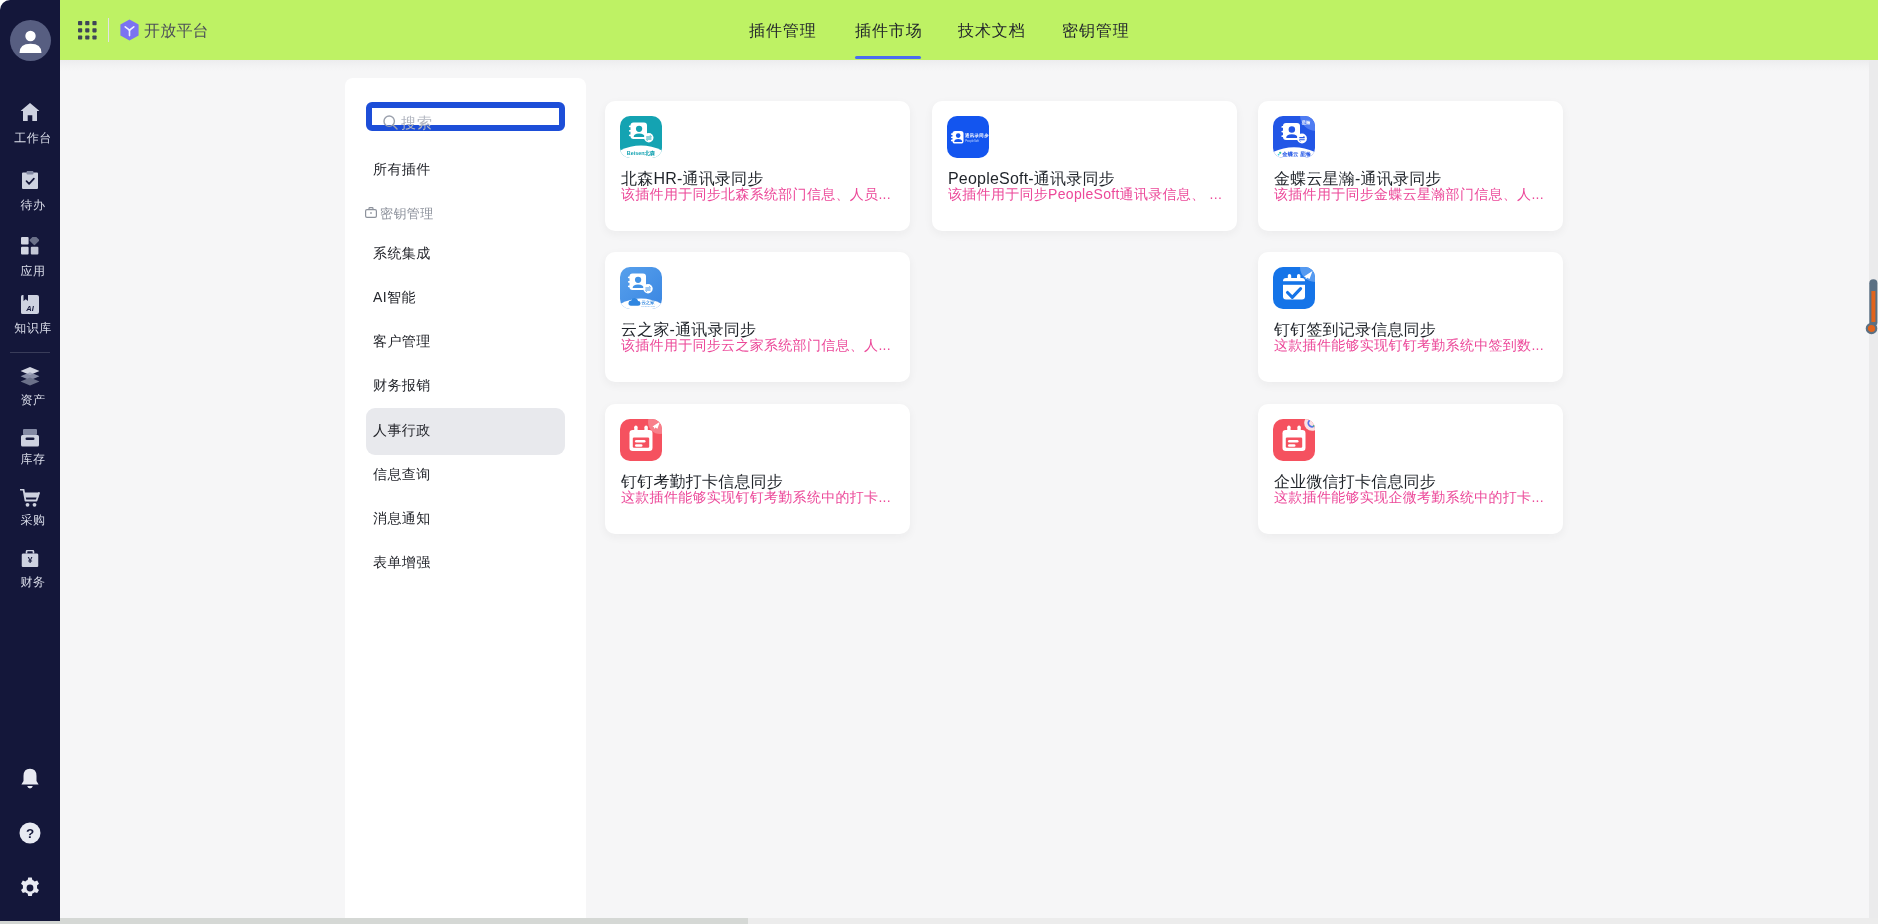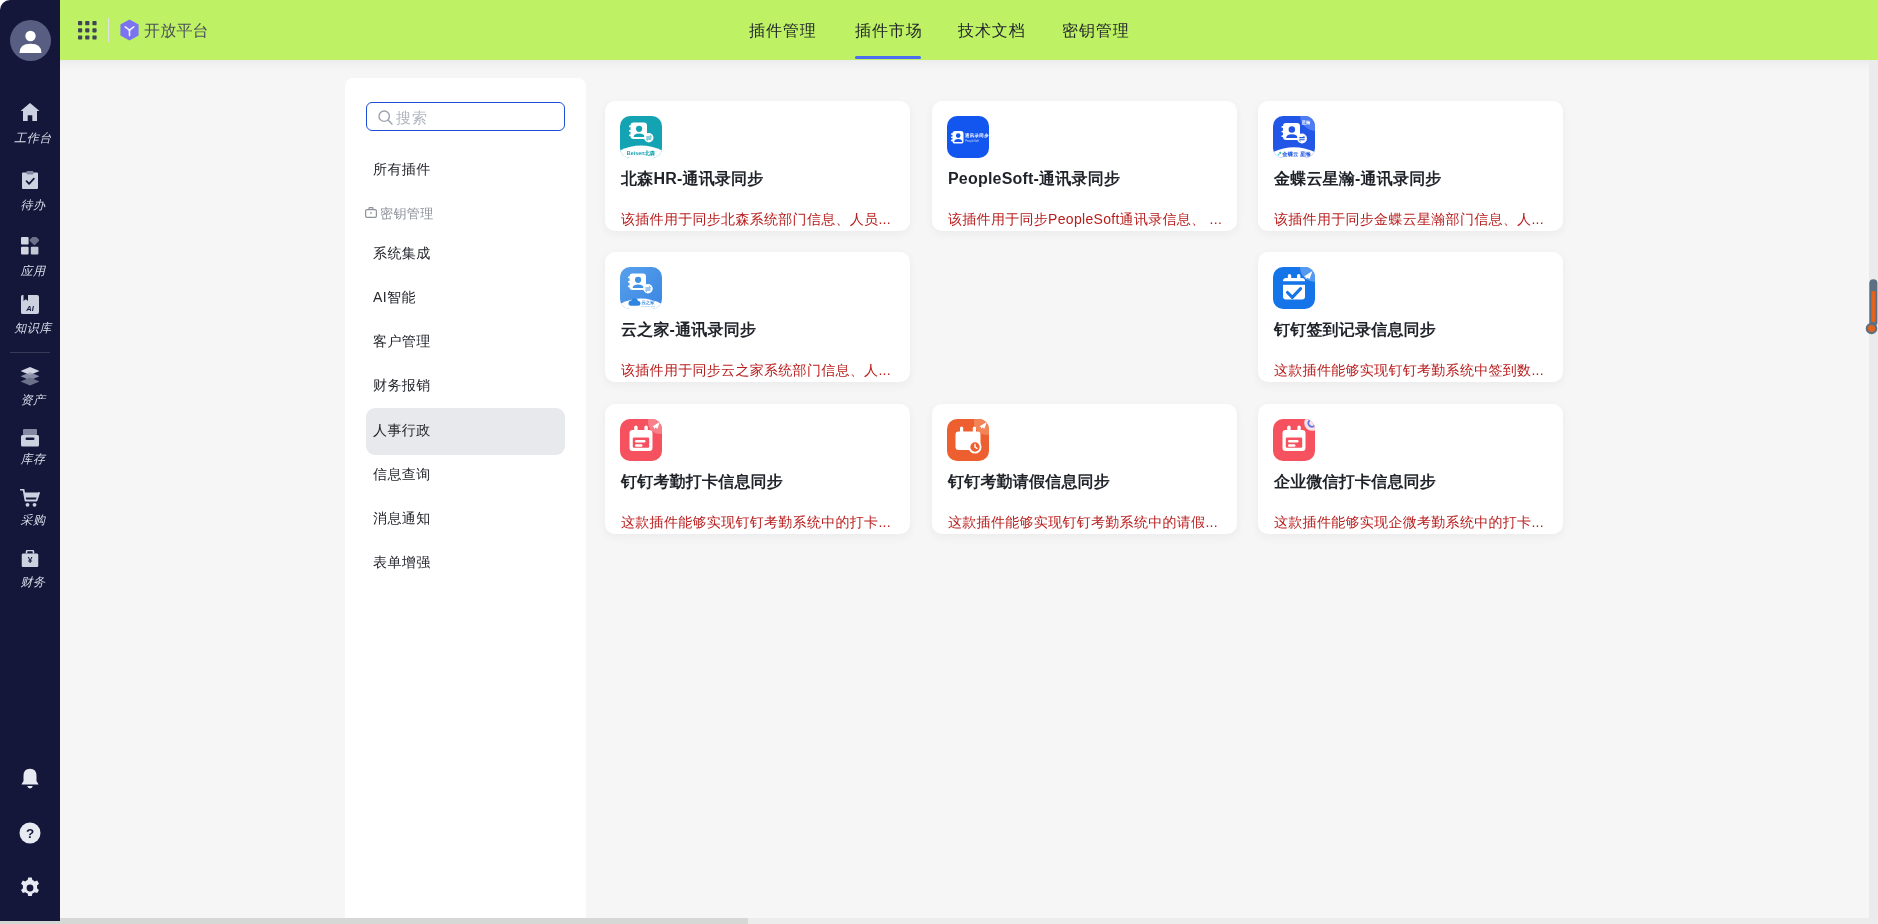--- a/index.html
+++ b/index.html
@@ -10,41 +10,41 @@
 
 #topbar { left:60px; top:0; width:1818px; height:60px; background:#bef264; }
 #navtabs { left:689px; top:0; height:60px; font-size:16px; color:#23262d; letter-spacing:0.9px; }
 .tab { position:absolute; top:21px; white-space:nowrap; }
 #underline { left:795px; top:56px; width:66px; height:3px; background:#4a6cf0; border-radius:2px; }
 #logotext { left:84px; top:21px; font-size:16px; color:#4d5159; letter-spacing:0.2px; }
 #topdiv { left:48px; top:18px; width:1px; height:24px; background:#e2e2e6; }
 
 #sidebar { left:0; top:0; width:60px; height:921px; background:#14173a; border-top-left-radius:10px; }
 .sicon { position:absolute; left:50%; transform:translateX(-50%); }
-.slabel { position:absolute; width:66px; text-align:center; font-size:12px; color:#dcdfeb; letter-spacing:0.5px;font-style:italic; }
+.slabel { position:absolute; width:66px; text-align:center; font-size:12px; color:#dcdfeb; letter-spacing:0.5px; }
 
 #content { left:60px; top:60px; width:1818px; height:864px; background:#f6f6f7; }
 #topshadow { left:0; top:0; width:1818px; height:12px;
   background:linear-gradient(#ececee 0%, #f3f3f4 55%, #f6f6f7 100%); }
 
 #panel { left:285px; top:18px; width:241px; height:846px; background:#fff;
   border-radius:8px 8px 0 0; }
-#search { left:21px; top:24px; width:199px; height:29px; border:1px solid #1d4ed8;
+#search { left:21px; top:24px; width:199px; height:29px; border:6px solid #1d4ed8;
   border-radius:6px; background:#fff; }
 #search span { position:absolute; left:29px; top:6px; font-size:15px; color:#b2b6c0; letter-spacing:1px;}
 .mitem { position:absolute; left:28px; font-size:14px; color:#24262c; letter-spacing:0.4px; white-space:nowrap; }
 #selpill { left:21px; top:330px; width:199px; height:47px; background:#e8e9ed; border-radius:9px; }
 .mlabel { position:absolute; left:35px; font-size:13px; color:#8d929c; letter-spacing:0.4px; }
 
 .card { position:absolute; width:305px; height:130px; background:#fff; border-radius:10px;
   box-shadow:0 3px 10px rgba(31,35,41,0.05); }
 .cicon { position:absolute; left:15px; top:15px; width:42px; height:42px; }
-.ttl { position:absolute; left:16px; top:68px; font-size:16px; color:#1f2329; font-weight:700;
+.ttl { position:absolute; left:16px; top:68px; font-size:16px; color:#1f2329; font-weight:400;
   letter-spacing:0.2px; white-space:nowrap; }
-.dsc { position:absolute; left:16px; top:110px; width:276px; font-size:14px; color:#b91c1c;
+.dsc { position:absolute; left:16px; top:85px; width:276px; font-size:14px; color:#ec4899;
   letter-spacing:0.3px; white-space:nowrap; overflow:hidden; }
 
 #vtrack { left:1869px; top:60px; width:9px; height:858px; background:#ebebec; }
 #hbar1 { left:60px; top:918px; width:1818px; height:6px; background:#ececec; }
 #hthumb { left:60px; top:918px; width:688px; height:6px; background:#d5d8d5; }
 #hbar2 { left:0; top:921px; width:60px; height:3px; background:#d2d5d2; }
 </style>
 </head>
 <body>
 <div id="page">
@@ -281,36 +281,20 @@
   <rect x="12.8" y="18.5" width="16.4" height="10.2" rx="1.2" fill="#f5515f"></rect>
   <rect x="15" y="21" width="10.5" height="2.6" rx="1.3" fill="#fff"></rect>
   <rect x="15" y="25.2" width="7.5" height="2.6" rx="1.3" fill="#fff"></rect>
   <rect x="14.2" y="6.5" width="3.4" height="8" rx="1.7" fill="#fff"></rect>
   <rect x="24.4" y="6.5" width="3.4" height="8" rx="1.7" fill="#fff"></rect>
 </g>
         </svg>
       <div class="ttl">钉钉考勤打卡信息同步</div>
       <div class="dsc">这款插件能够实现钉钉考勤系统中的打卡...</div>
     </div>
-    <div class="card" style="left:872px;top:344px">
-      <svg class="cicon" viewBox="0 0 42 42">
-          <g clip-path="url(#rr)">
-  <rect width="42" height="42" fill="#ee5f30"></rect>
-  <circle cx="40" cy="3" r="13" fill="#f28457"></circle>
-  <path d="M32.5 7.5 l7.5 -4.8 -2.6 7 -2 -1.1 -1.4 1.4 0 -1.8 Z" fill="#fff"></path>
-  <rect x="8.5" y="12.5" width="25" height="18.5" rx="3" fill="#fff"></rect>
-  <rect x="13" y="7.5" width="3.2" height="7" rx="1.6" fill="#fff"></rect>
-  <rect x="25.8" y="7.5" width="3.2" height="7" rx="1.6" fill="#fff"></rect>
-  <circle cx="28" cy="28" r="5.6" fill="#ee5f30" stroke="#fff" stroke-width="1.9"></circle>
-  <path d="M28 25.5 v2.7 l2.1 1.1" stroke="#fff" stroke-width="1.4" fill="none" stroke-linecap="round"></path>
-</g>
-        </svg>
-      <div class="ttl">钉钉考勤请假信息同步</div>
-      <div class="dsc">这款插件能够实现钉钉考勤系统中的请假...</div>
-    </div>
     <div class="card" style="left:1198px;top:344px">
       <svg class="cicon" viewBox="0 0 42 42">
           <g clip-path="url(#rr)">
   <rect width="42" height="42" fill="#f5515f"></rect>
   <circle cx="39" cy="4" r="7.8" fill="#fbe2e4"></circle>
   <path d="M40.5 0.8 a3.6 3.6 0 1 0 1.2 5.6" stroke="#5873e8" stroke-width="1.6" fill="none" stroke-linecap="round"></path>
   <circle cx="42.2" cy="5.2" r="0.9" fill="#f6b24e"></circle>
   <circle cx="40.6" cy="6.9" r="0.8" fill="#47c784"></circle>
   <rect x="9.5" y="11" width="23" height="21" rx="3.2" fill="#fff"></rect>
   <rect x="12.8" y="18.5" width="16.4" height="10.2" rx="1.2" fill="#f5515f"></rect>

